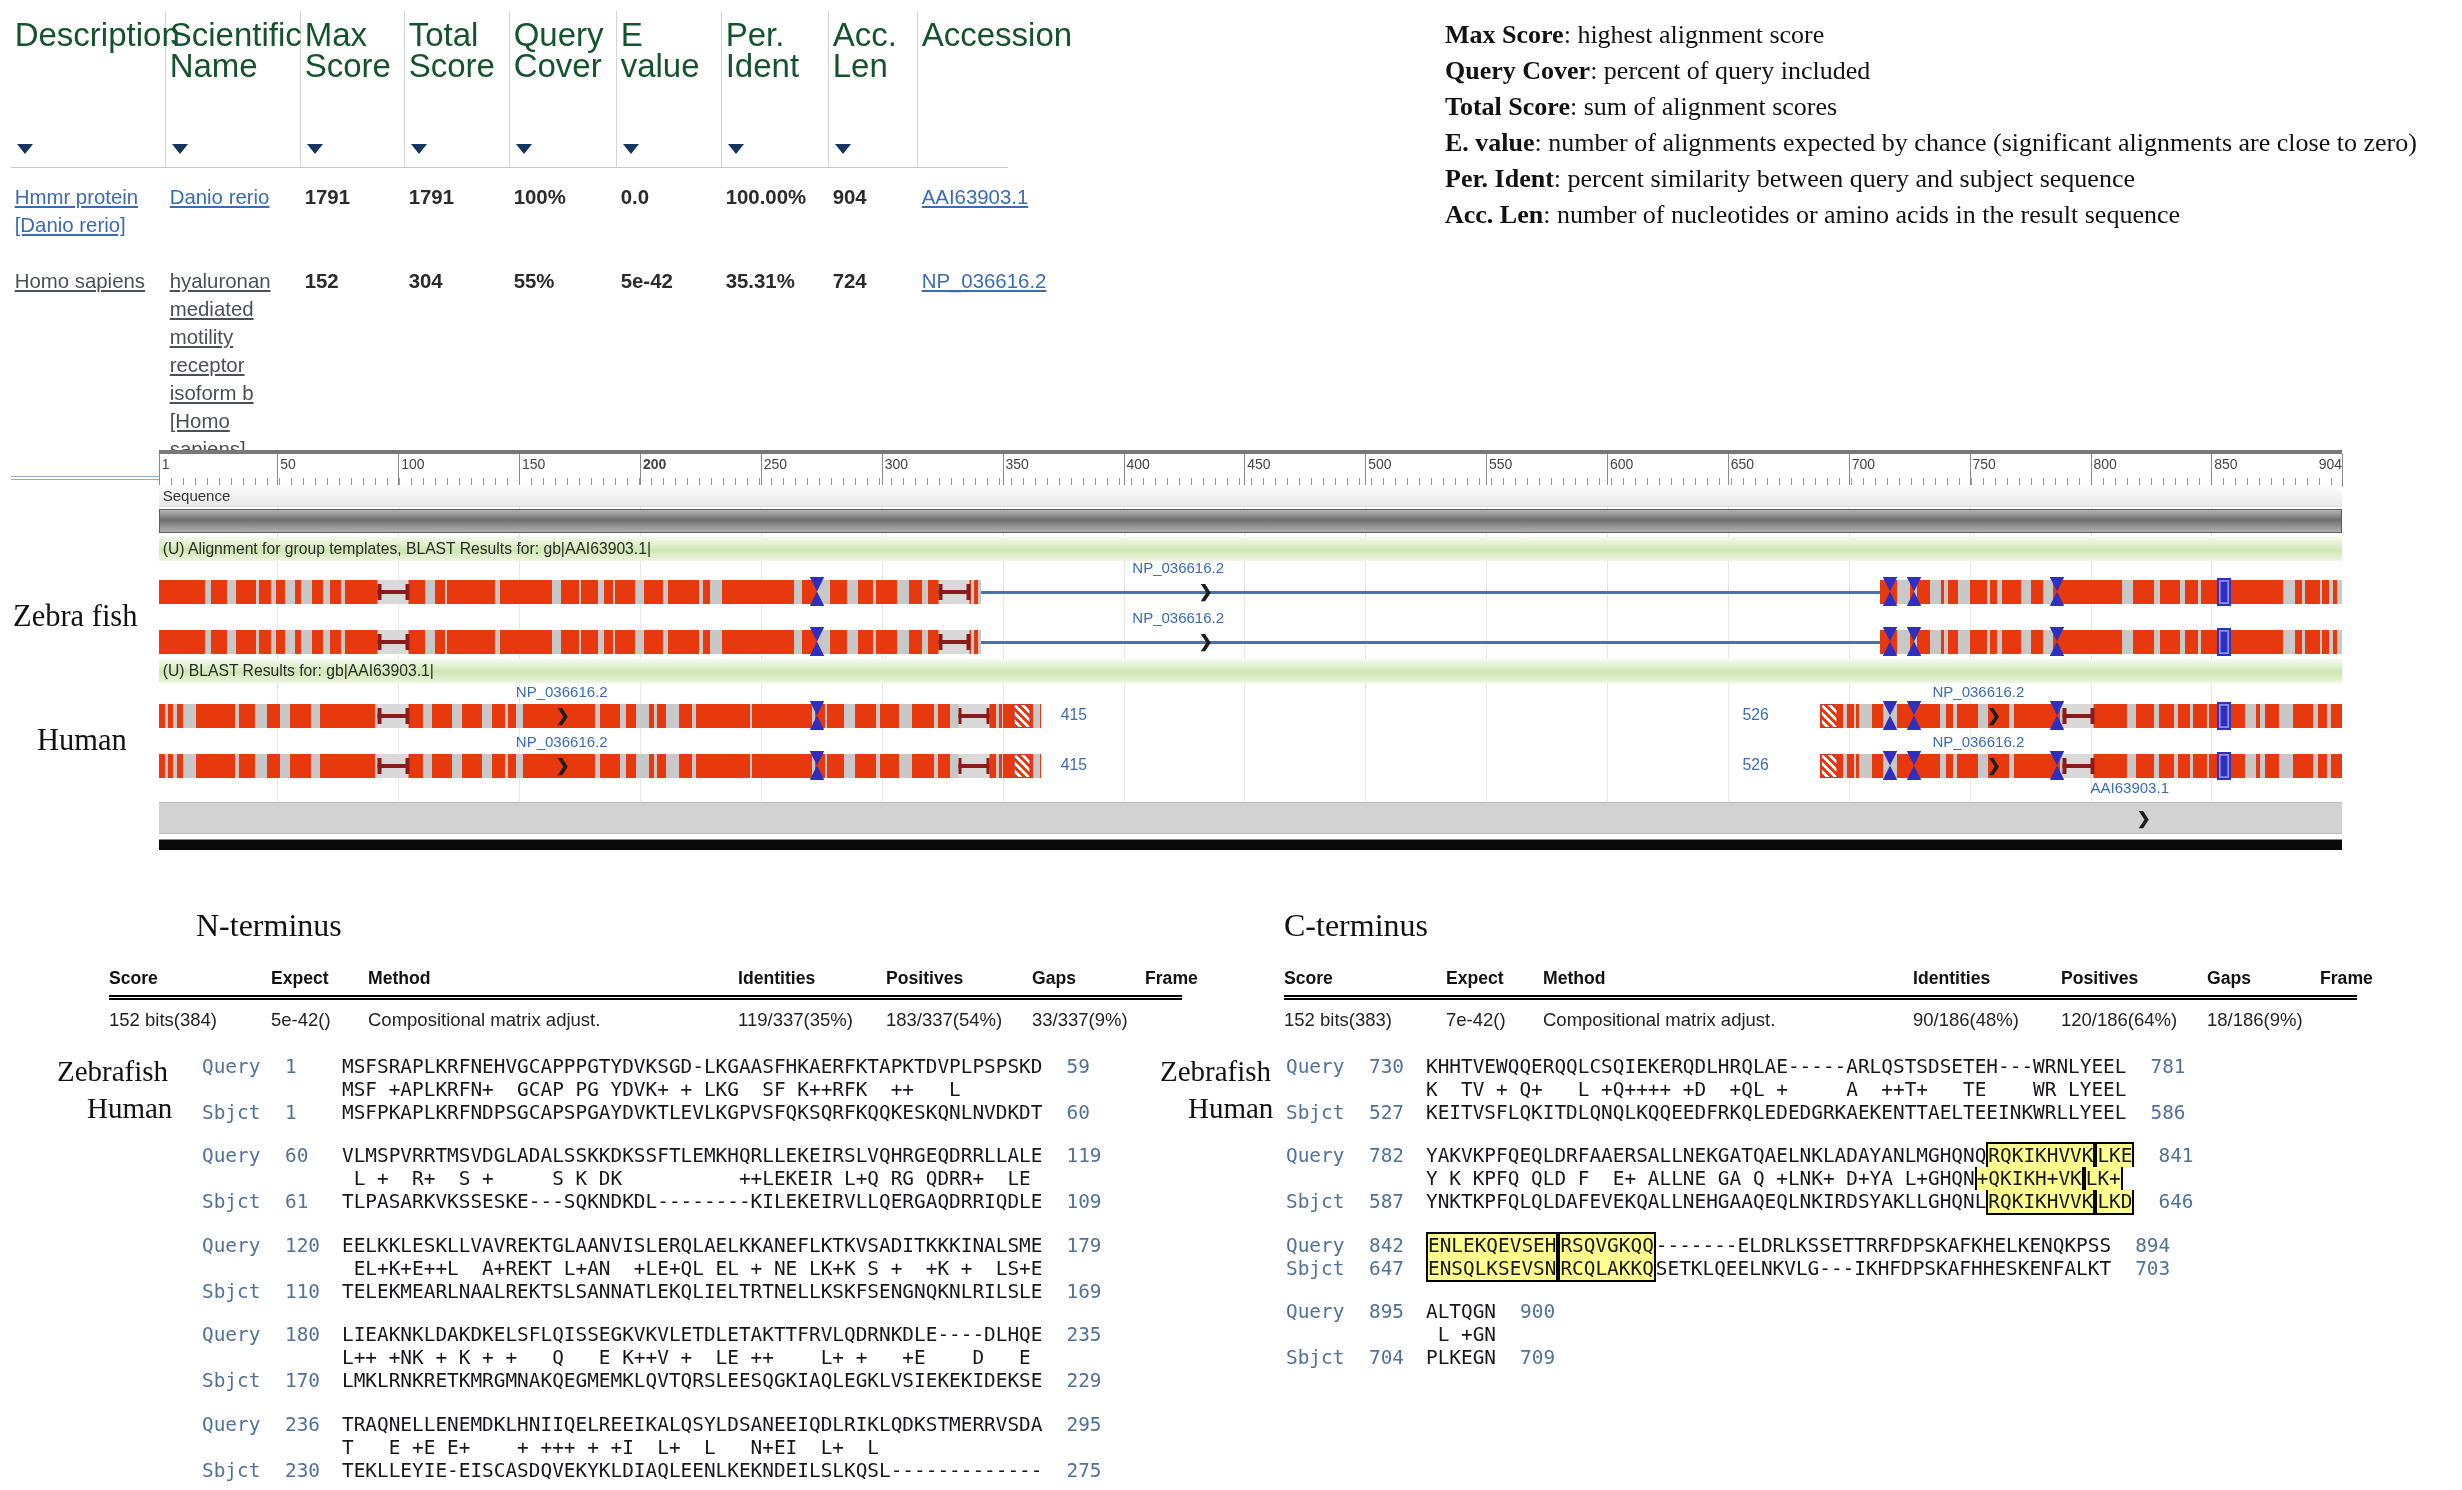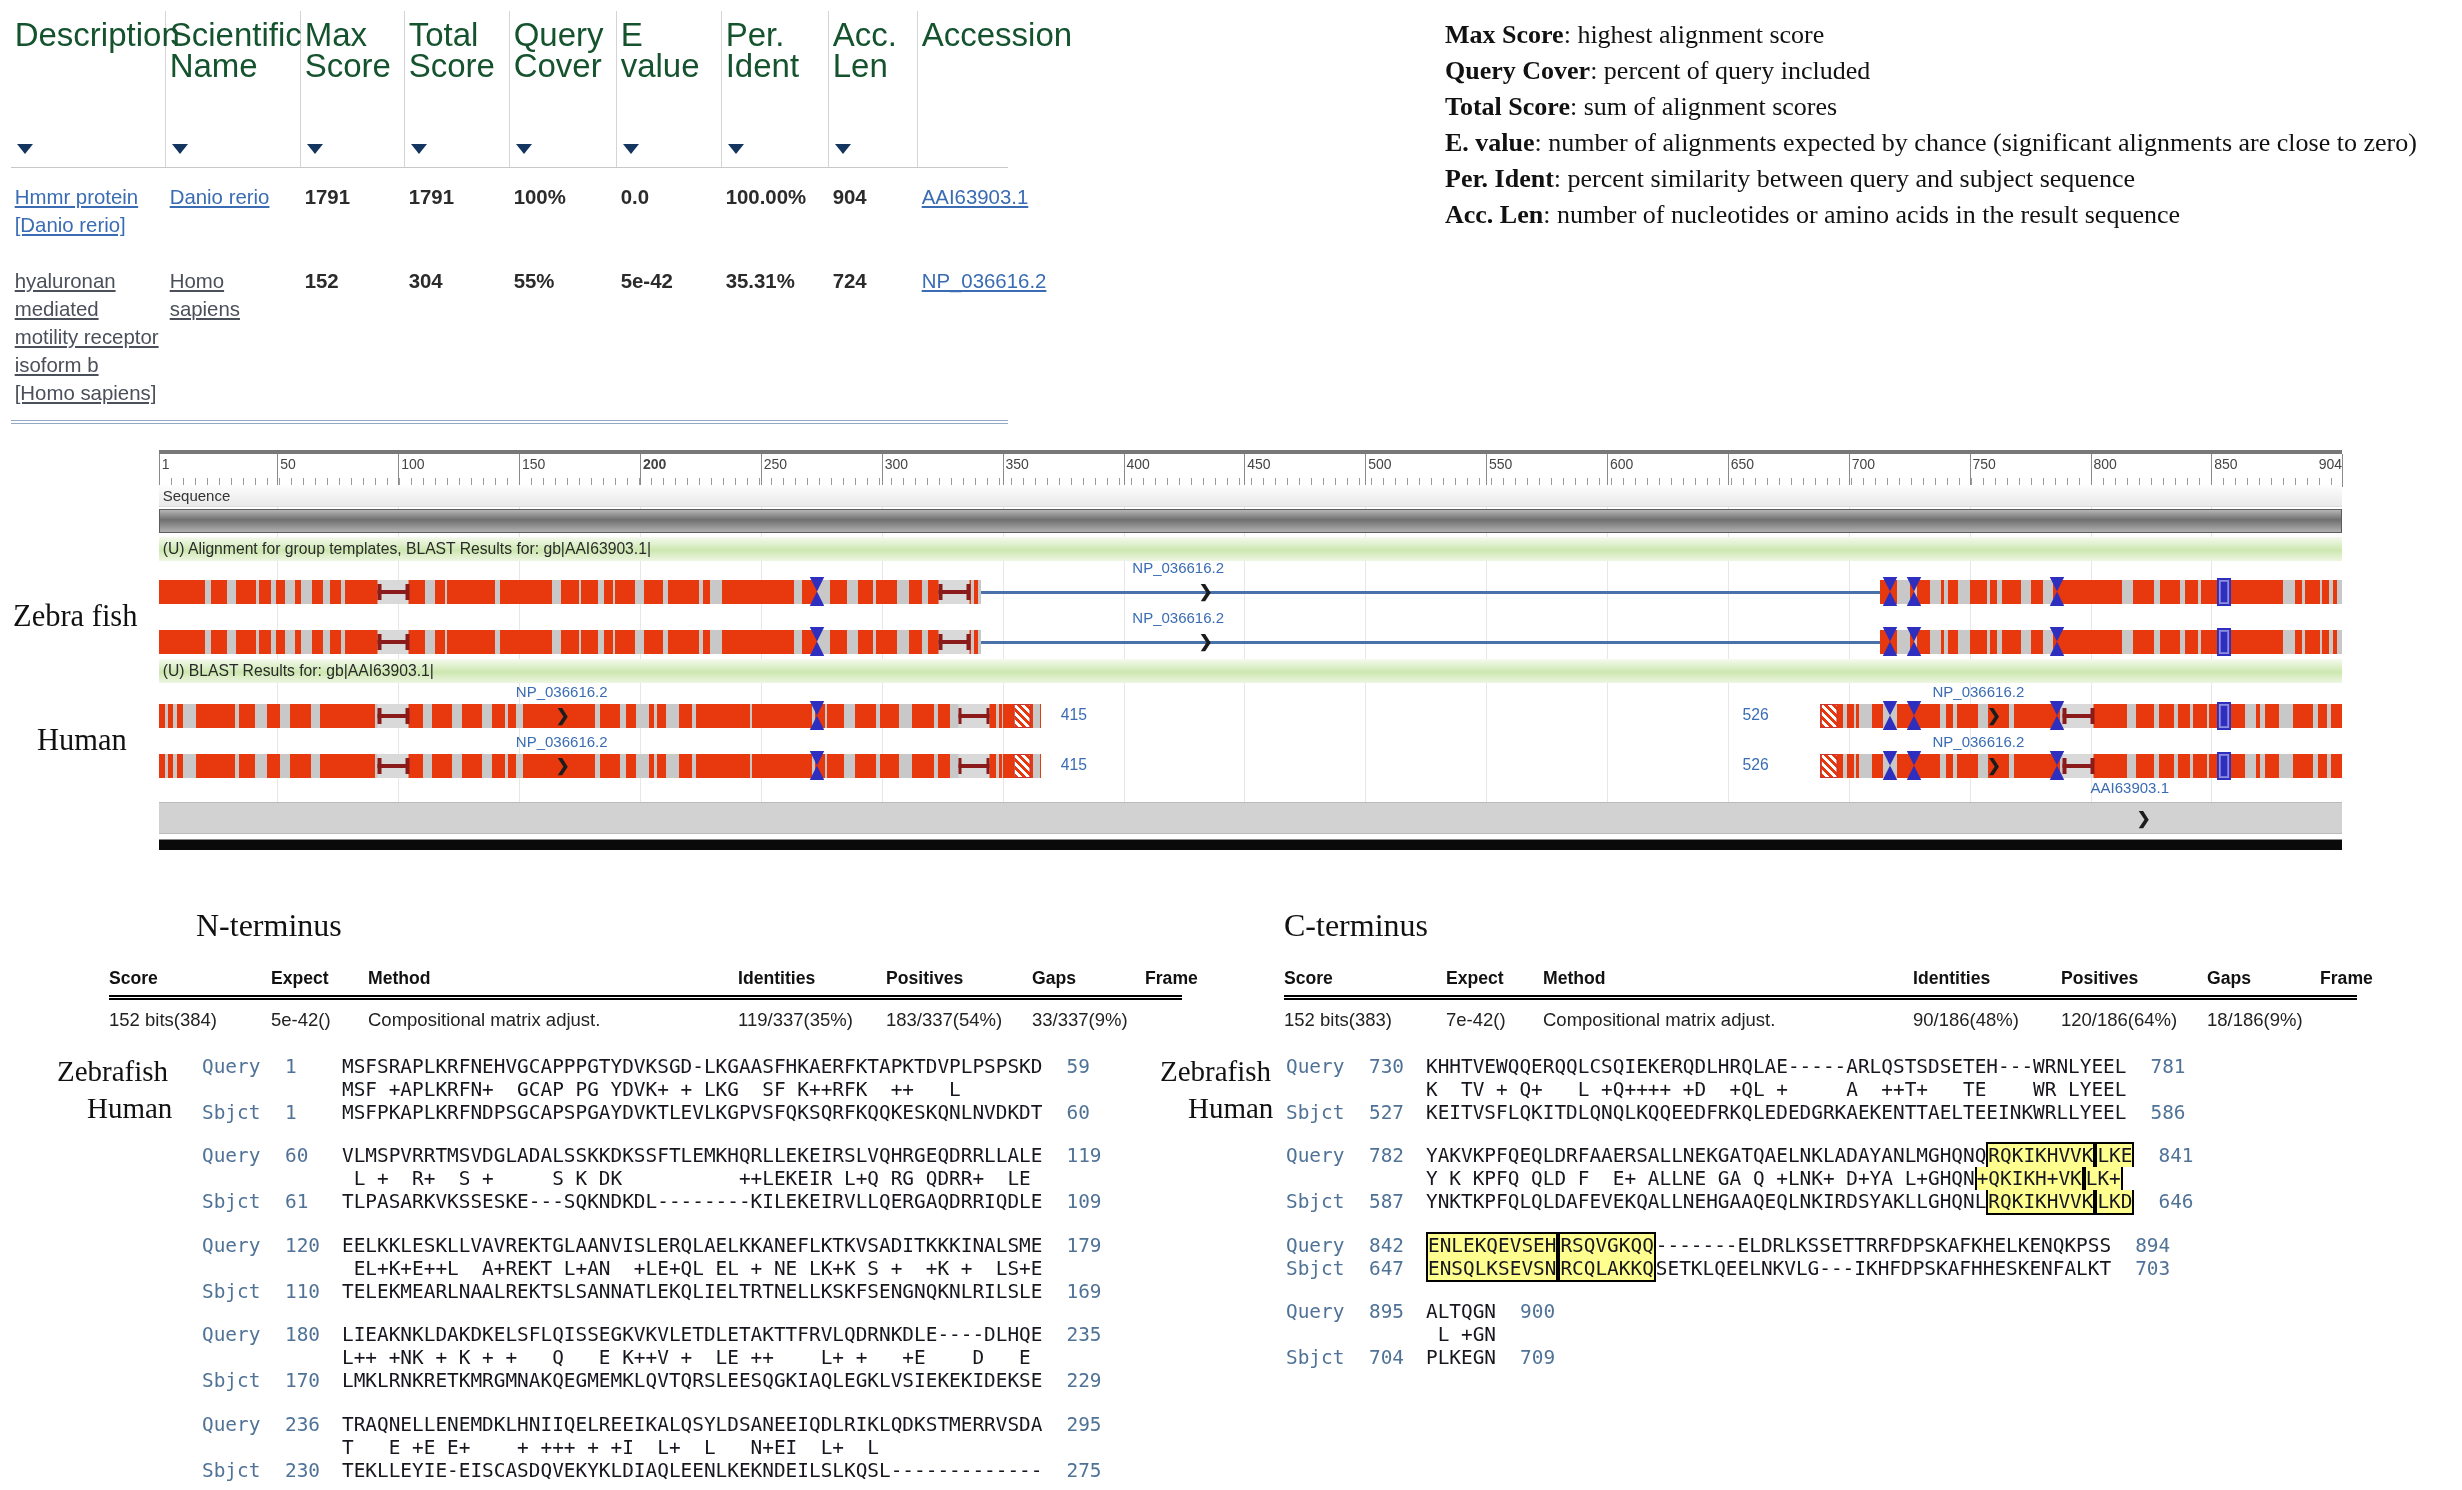--- a/index.html
+++ b/index.html
@@ -114,22 +114,22 @@
         <div class="td"><a class="lnk ">Danio rerio</a></div>
         <div class="td num">1791</div>
         <div class="td num">1791</div>
         <div class="td num">100%</div>
         <div class="td num">0.0</div>
         <div class="td num">100.00%</div>
         <div class="td num">904</div>
         <div class="td"><a class="lnk">AAI63903.1</a></div>
       </div>
       <div class="tr">
+        <div class="td"><a class="lnk dark">Homo sapiens</a></div>
         <div class="td"><a class="lnk dark">hyaluronan mediated motility receptor isoform b [Homo sapiens]</a></div>
-        <div class="td"><a class="lnk dark">Homo sapiens</a></div>
         <div class="td num">152</div>
         <div class="td num">304</div>
         <div class="td num">55%</div>
         <div class="td num">5e-42</div>
         <div class="td num">35.31%</div>
         <div class="td num">724</div>
         <div class="td"><a class="lnk">NP_036616.2</a></div>
       </div>
     </div>
 

